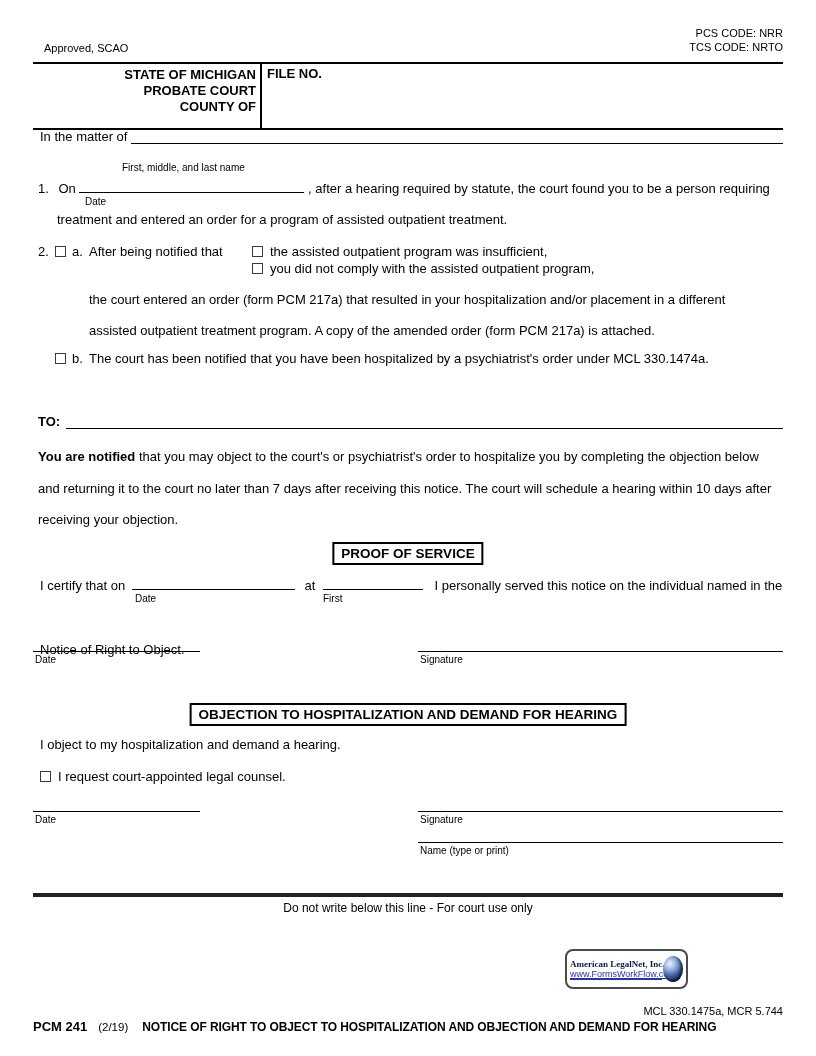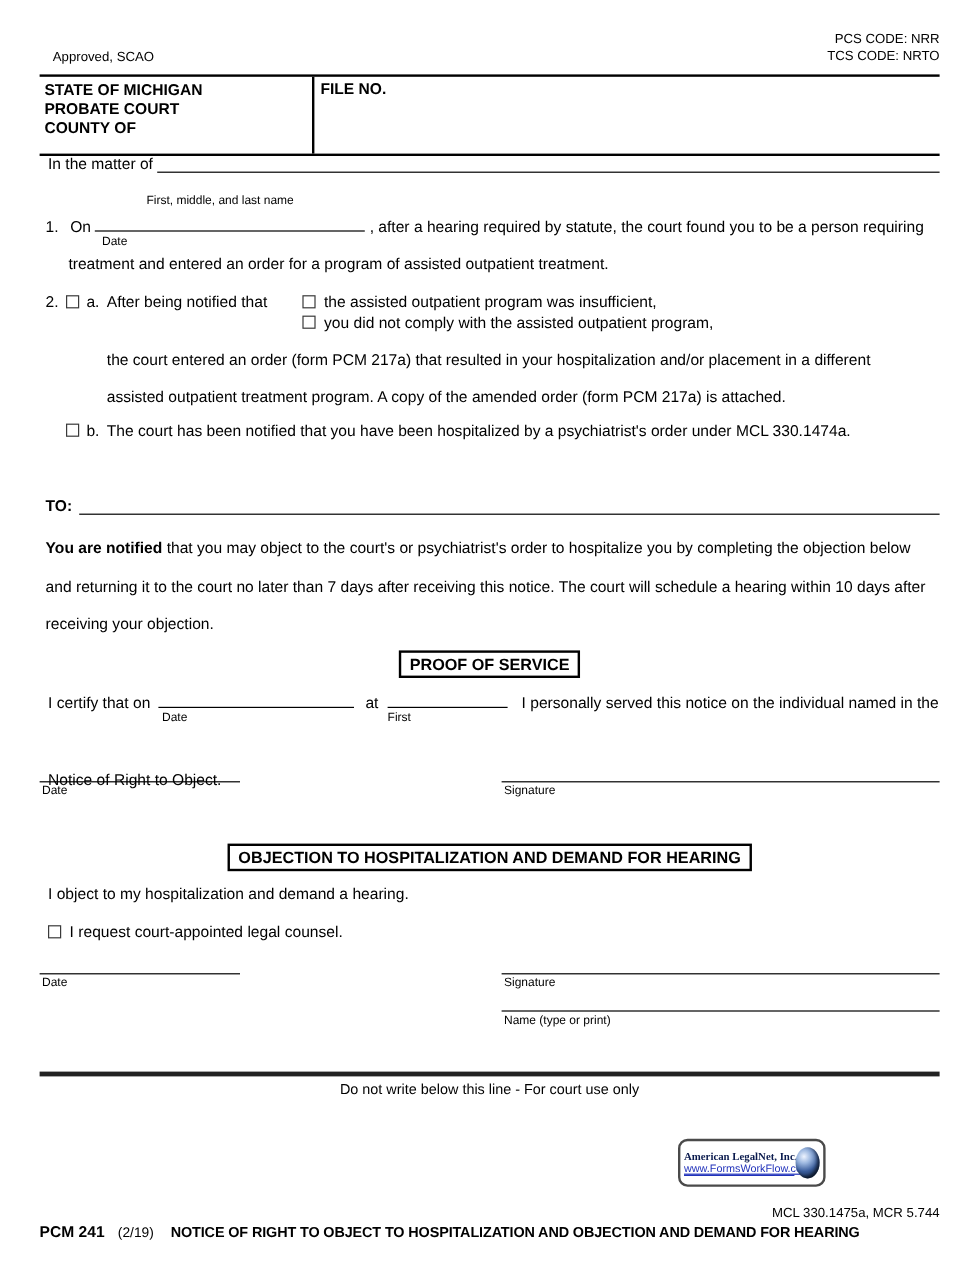--- a/index.html
+++ b/index.html
@@ -15,21 +15,21 @@
   .nowrap { white-space:nowrap; }
 
   
   .approved { left:44px; top:42px; font-size:11px; }
   .codes { right:33px; top:26px; text-align:right; font-size:11px; line-height:14px; }
 
   
   .header-box { left:33px; top:62px; width:750px; height:68px;
     border-top:2px solid #000; border-bottom:2px solid #000; display:flex; }
   .hb-left { width:229px; border-right:2px solid #000; padding:3px 4px;
-    font-weight:bold; font-size:13px; line-height:16px; }
+    font-weight:bold; font-size:13px; line-height:16px;text-align:right; }
   .hb-center { width:296px; border-right:2px solid #000; text-align:center;
     font-weight:bold; font-size:13px; line-height:16px; padding-top:11px; }
   .hb-right { flex:1; padding:2px 5px; font-weight:bold; font-size:13px; }
 
   
   .fill { display:inline-block; border-bottom:1px solid #000; }
   .flexline { display:flex; align-items:flex-end; }
   .flexline .grow { flex:1; border-bottom:1px solid #000; height:100%; }
 
   .checkbox { display:inline-block; width:11px; height:11px;

